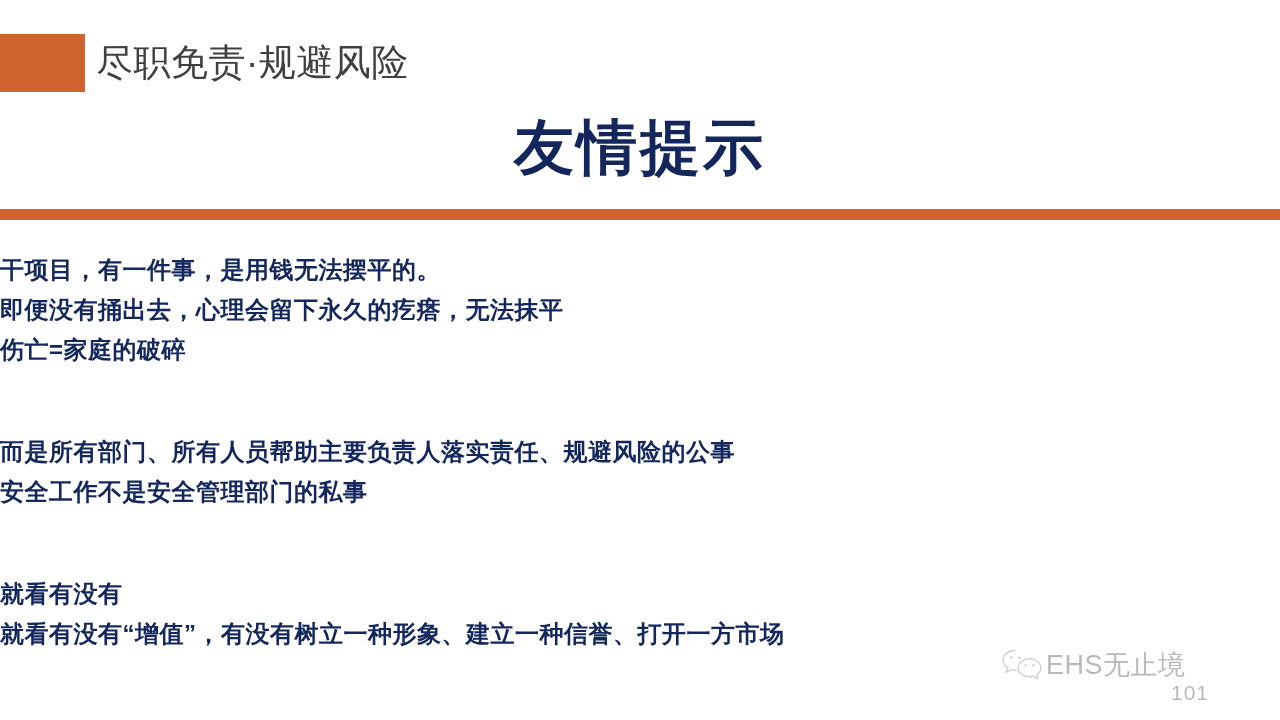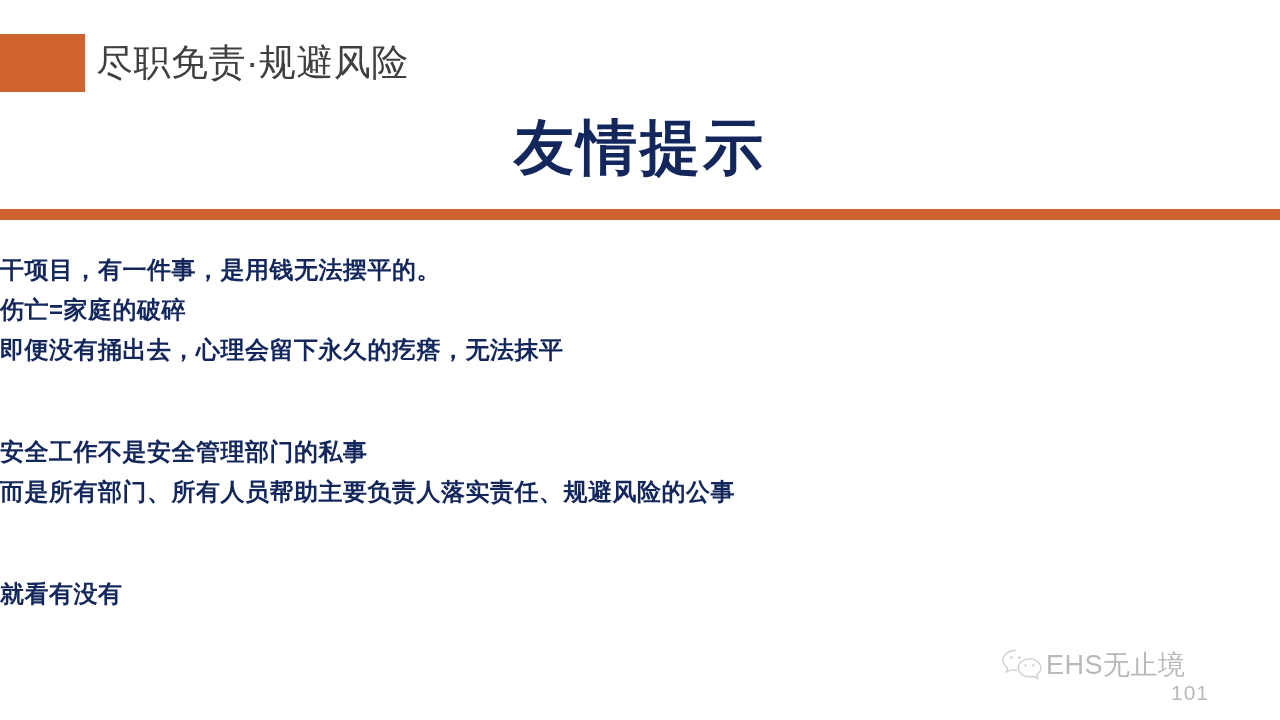--- a/index.html
+++ b/index.html
@@ -148,35 +148,36 @@
   </div>
 
   <div class="main-title">友情提示</div>
 
   <div class="divider-bar"></div>
 
   <div class="body-area">
 
     <div class="para">
       <span class="line">干项目，有一件事，是用钱无法摆平的。</span>
+      <span class="line">即便没有捅出去，心理会留下永久的疙瘩，无法抹平</span>
       <span class="line">伤亡=家庭的破碎</span>
-      <span class="line">即便没有捅出去，心理会留下永久的疙瘩，无法抹平</span>
     </div>
 
     <div class="para-gap"></div>
 
     <div class="para">
+      <span class="line">而是所有部门、所有人员帮助主要负责人落实责任、规避风险的公事</span>
       <span class="line">安全工作不是安全管理部门的私事</span>
-      <span class="line">而是所有部门、所有人员帮助主要负责人落实责任、规避风险的公事</span>
     </div>
 
     <div class="para-gap-2"></div>
 
     <div class="para">
       <span class="line">就看有没有</span>
+      <span class="line">就看有没有“增值”，有没有树立一种形象、建立一种信誉、打开一方市场</span>
     </div>
 
   </div>
 
   <div class="watermark">
     <span class="wechat-icon">
       <svg viewBox="0 0 46 34" width="46" height="34" xmlns="http://www.w3.org/2000/svg">
         <g fill="none" stroke="#c9c9c9" stroke-width="1.4">
           <path d="M15.5 2.2C8.6 2.2 3 6.6 3 12.1c0 3.1 1.8 5.9 4.6 7.7L6.4 24.2l4.9-2.5c1.3.4 2.7.6 4.2.6.5 0 1 0 1.5-.1"></path>
           <path d="M29.5 10.8c-6.2 0-11.3 4-11.3 9 0 5 5.1 9 11.3 9 1.3 0 2.6-.2 3.8-.5l4.5 2.3-1.1-4c2.5-1.6 4.1-4.1 4.1-6.8 0-5-5.1-9-11.3-9z"></path>

